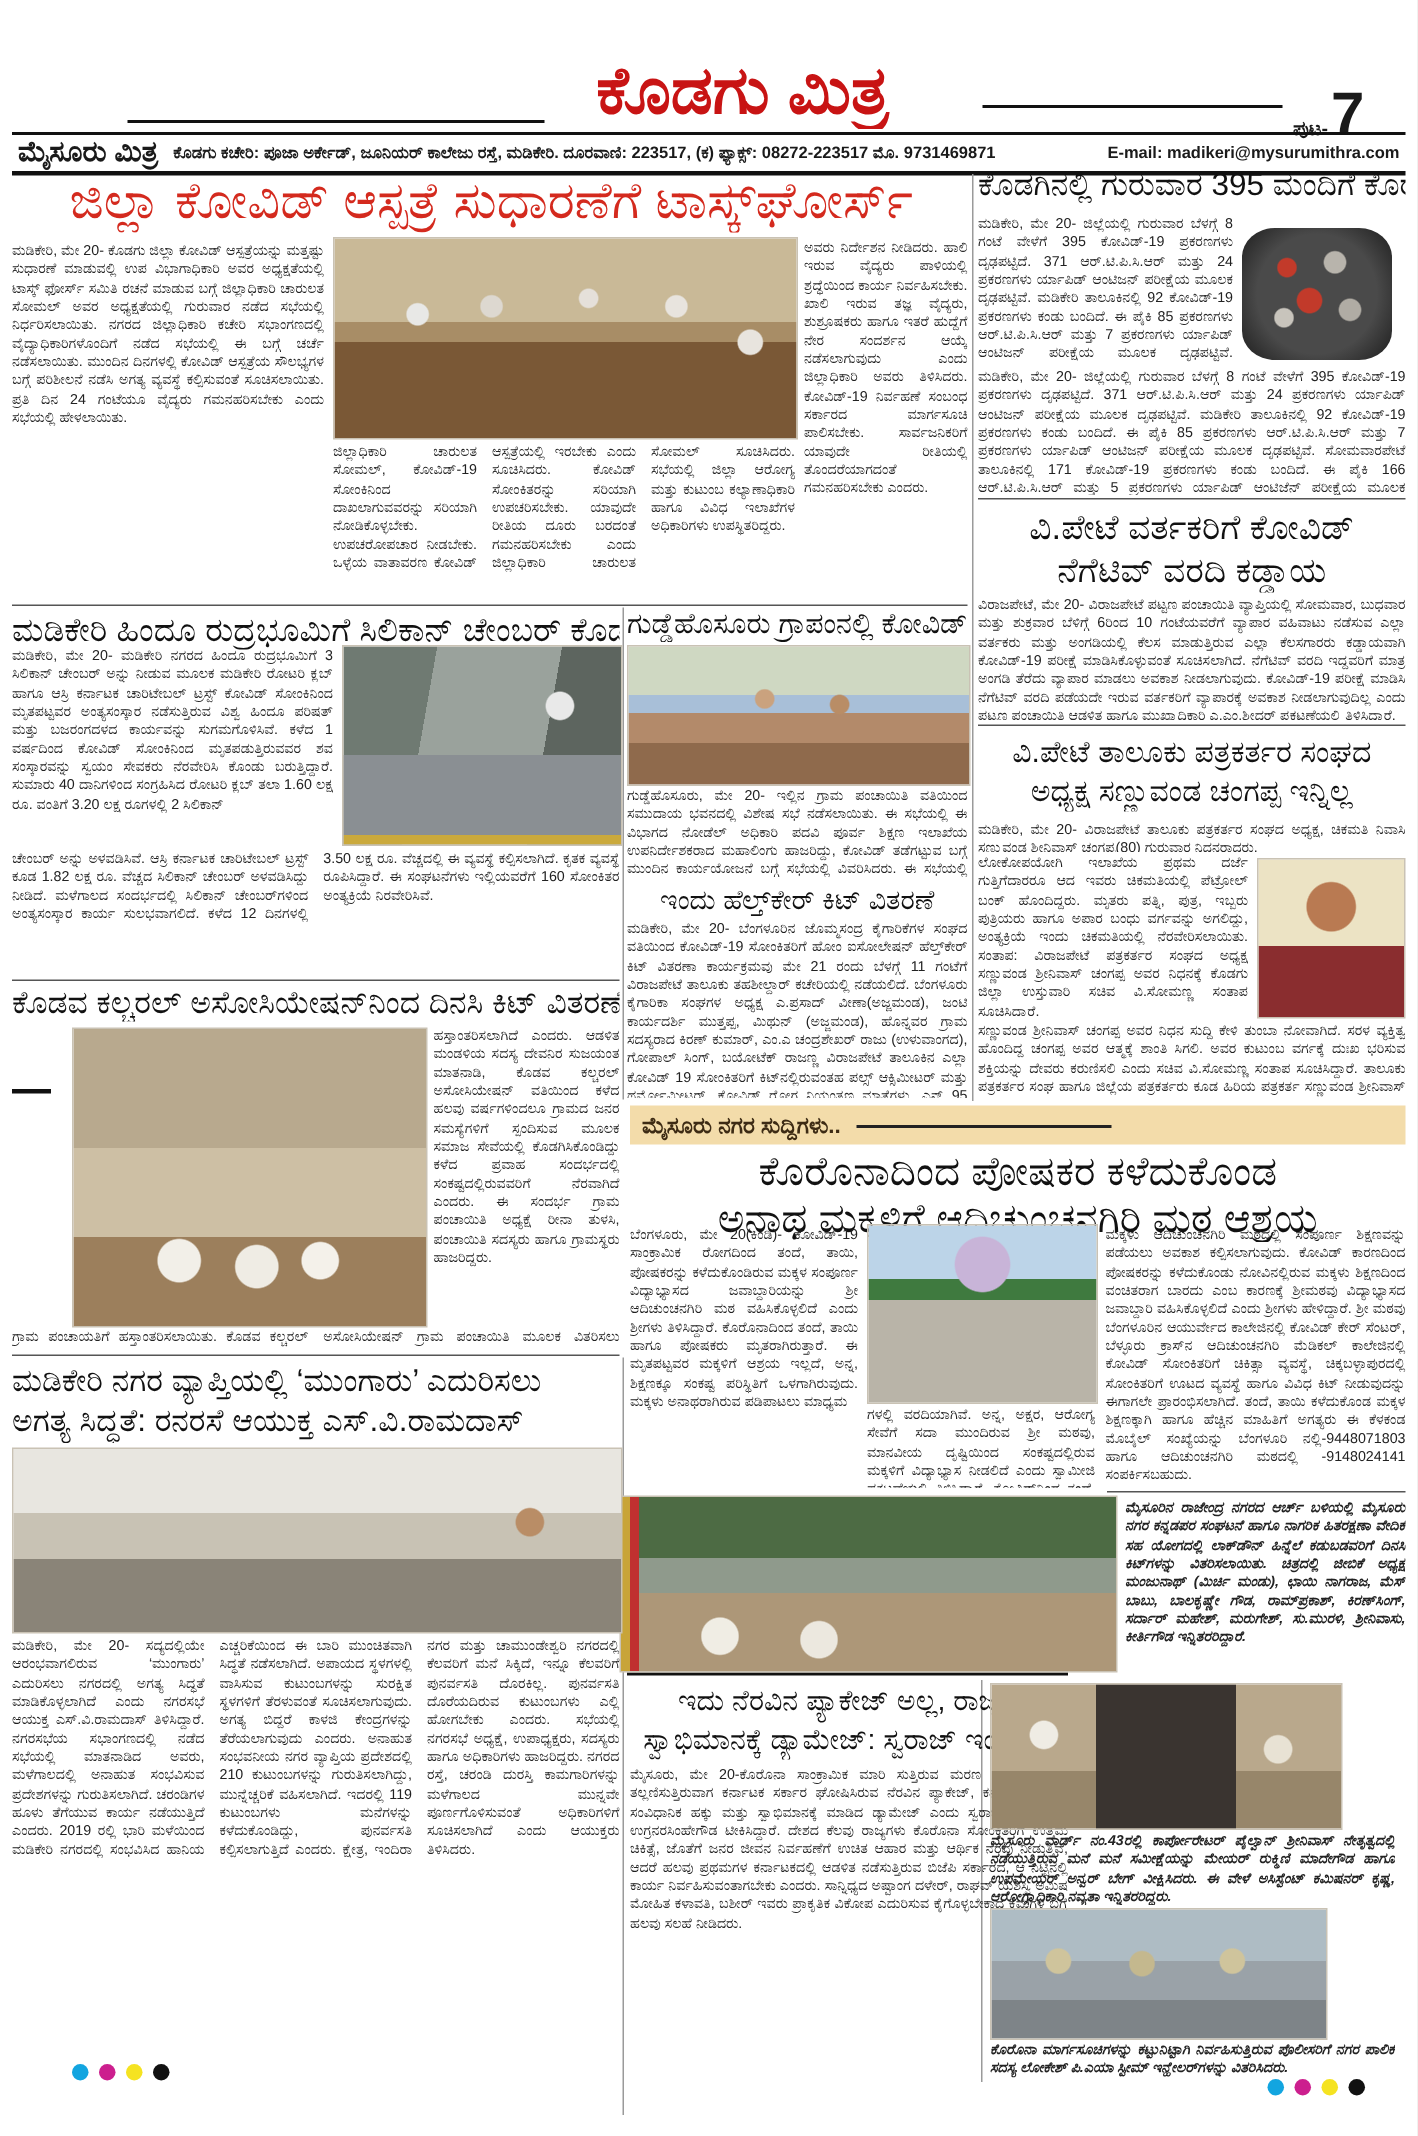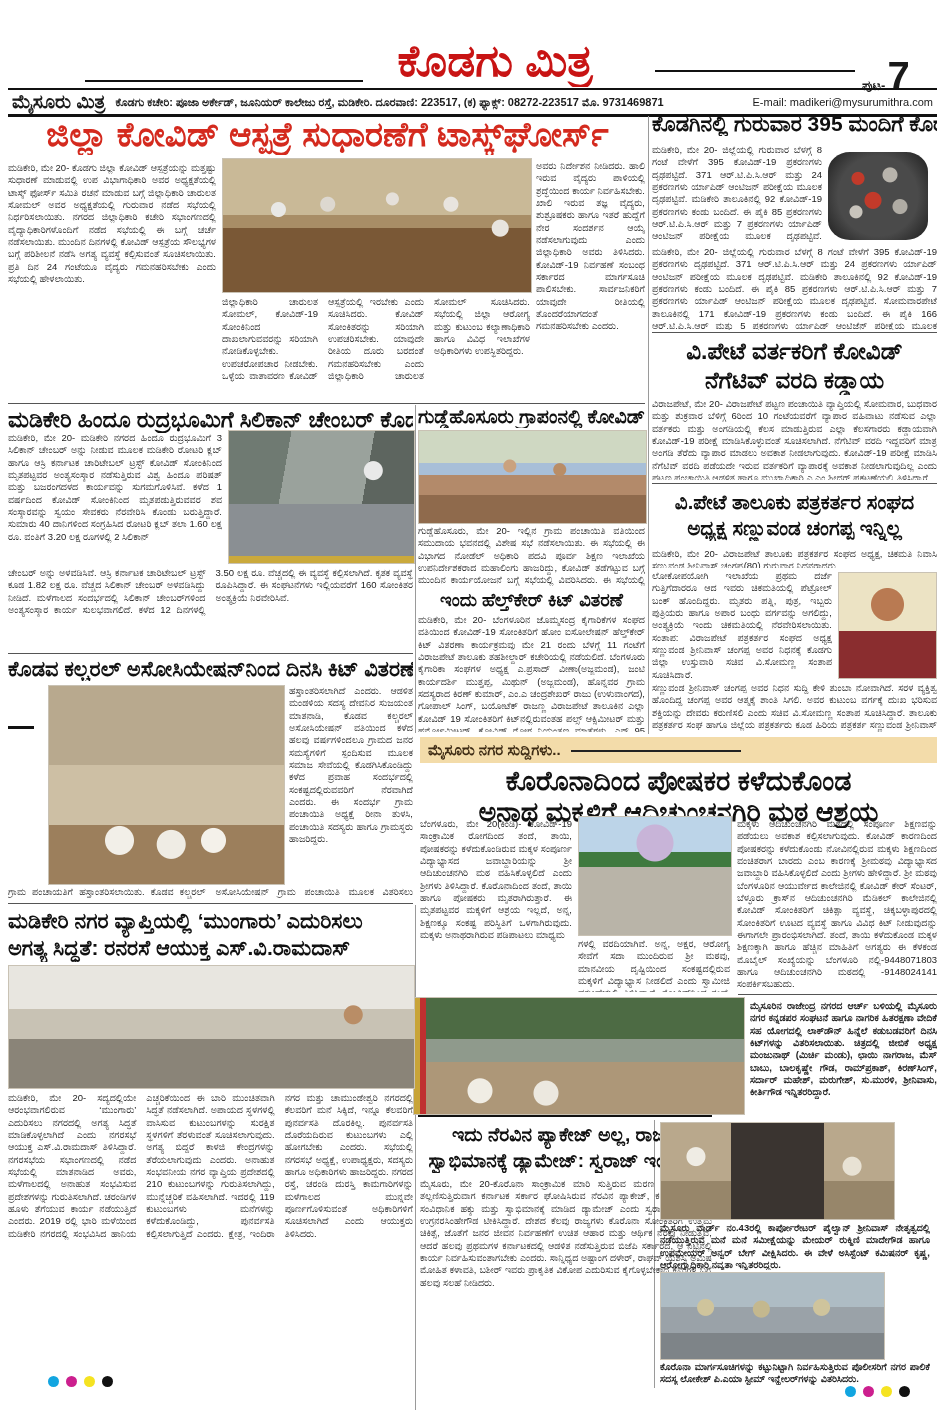--- a/index.html
+++ b/index.html
@@ -1,39 +1,39 @@
 <!DOCTYPE html>
 <html><head>
 <meta charset="utf-8">
 <style>
   html,body{margin:0;padding:0;background:#e8e8e4;}
   #page{position:relative;width:945px;height:1424px;background:#ffffff;margin:0 auto;
         font-family:"Liberation Sans",sans-serif;color:#1a1a1a;overflow:hidden;}
   .abs{position:absolute;}
   .body{font-size:9.5px;line-height:1.3;text-align:justify;overflow:hidden;color:#222;}
-  .hl{font-weight:bold;color:#111;text-align:center;overflow:hidden;white-space:nowrap;}
+  .hl{font-weight:normal;color:#111;text-align:center;overflow:hidden;white-space:nowrap;}
   .hl.red{color:#d42a1e;}
   .hl.wrapok{white-space:normal;}
-  .cap{font-size:9.5px;line-height:1.3;font-weight:bold;text-align:justify;color:#222;overflow:hidden;}
+  .cap{font-size:9.5px;line-height:1.3;font-weight:bold;text-align:justify;color:#222;overflow:hidden;font-style:italic;}
   .vr{position:absolute;width:1px;background:#9a9a9a;}
   .hr{position:absolute;height:1px;background:#555;}
   .hr.thick{height:2px;background:#111;}
   .photo{position:absolute;overflow:hidden;border:1px solid #c9c2b4;}
   .cols2{column-count:2;column-gap:10px;}
   .cols3{column-count:3;column-gap:10px;}
   
   #masthead{font-size:44px;font-weight:bold;color:#c81414;text-align:center;white-space:nowrap;overflow:hidden;}
   #dateline{font-size:19px;font-weight:bold;}
   #pagelabel{font-size:13px;font-weight:bold;}
   #pagenum{font-size:40px;font-weight:bold;line-height:0.9;}
   #infobar{position:absolute;left:8px;top:88px;width:929px;height:24px;border-top:2px solid #111;
            border-bottom:3px solid #111;display:flex;align-items:center;gap:10px;overflow:hidden;}
   #brand{font-size:19px;font-weight:bold;white-space:nowrap;padding-left:4px;}
   #office{font-size:11px;font-weight:bold;white-space:nowrap;}
-  #email{font-size:11px;font-weight:normal;white-space:nowrap;margin-left:auto;padding-right:4px;text-align:right;}
+  #email{font-size:11px;font-weight:bold;white-space:nowrap;margin-left:auto;padding-right:4px;text-align:right;}
   
   #secbar{position:absolute;left:420px;top:737px;width:517px;height:26px;background:#f3dcaa;
           display:flex;align-items:center;gap:10px;padding-left:8px;box-sizing:border-box;}
   #secbar .lbl{font-size:15px;font-weight:bold;color:#3d2b14;white-space:nowrap;}
   #secbar .line{height:2px;background:#222;width:170px;margin-top:2px;}
   
   .ph-meeting{background:
     radial-gradient(circle at 18% 38%,#e8e8e6 0 7px,rgba(0,0,0,0) 8px),
     radial-gradient(circle at 34% 34%,#ddd8d0 0 7px,rgba(0,0,0,0) 8px),
     radial-gradient(circle at 55% 30%,#e5e0da 0 6px,rgba(0,0,0,0) 7px),

